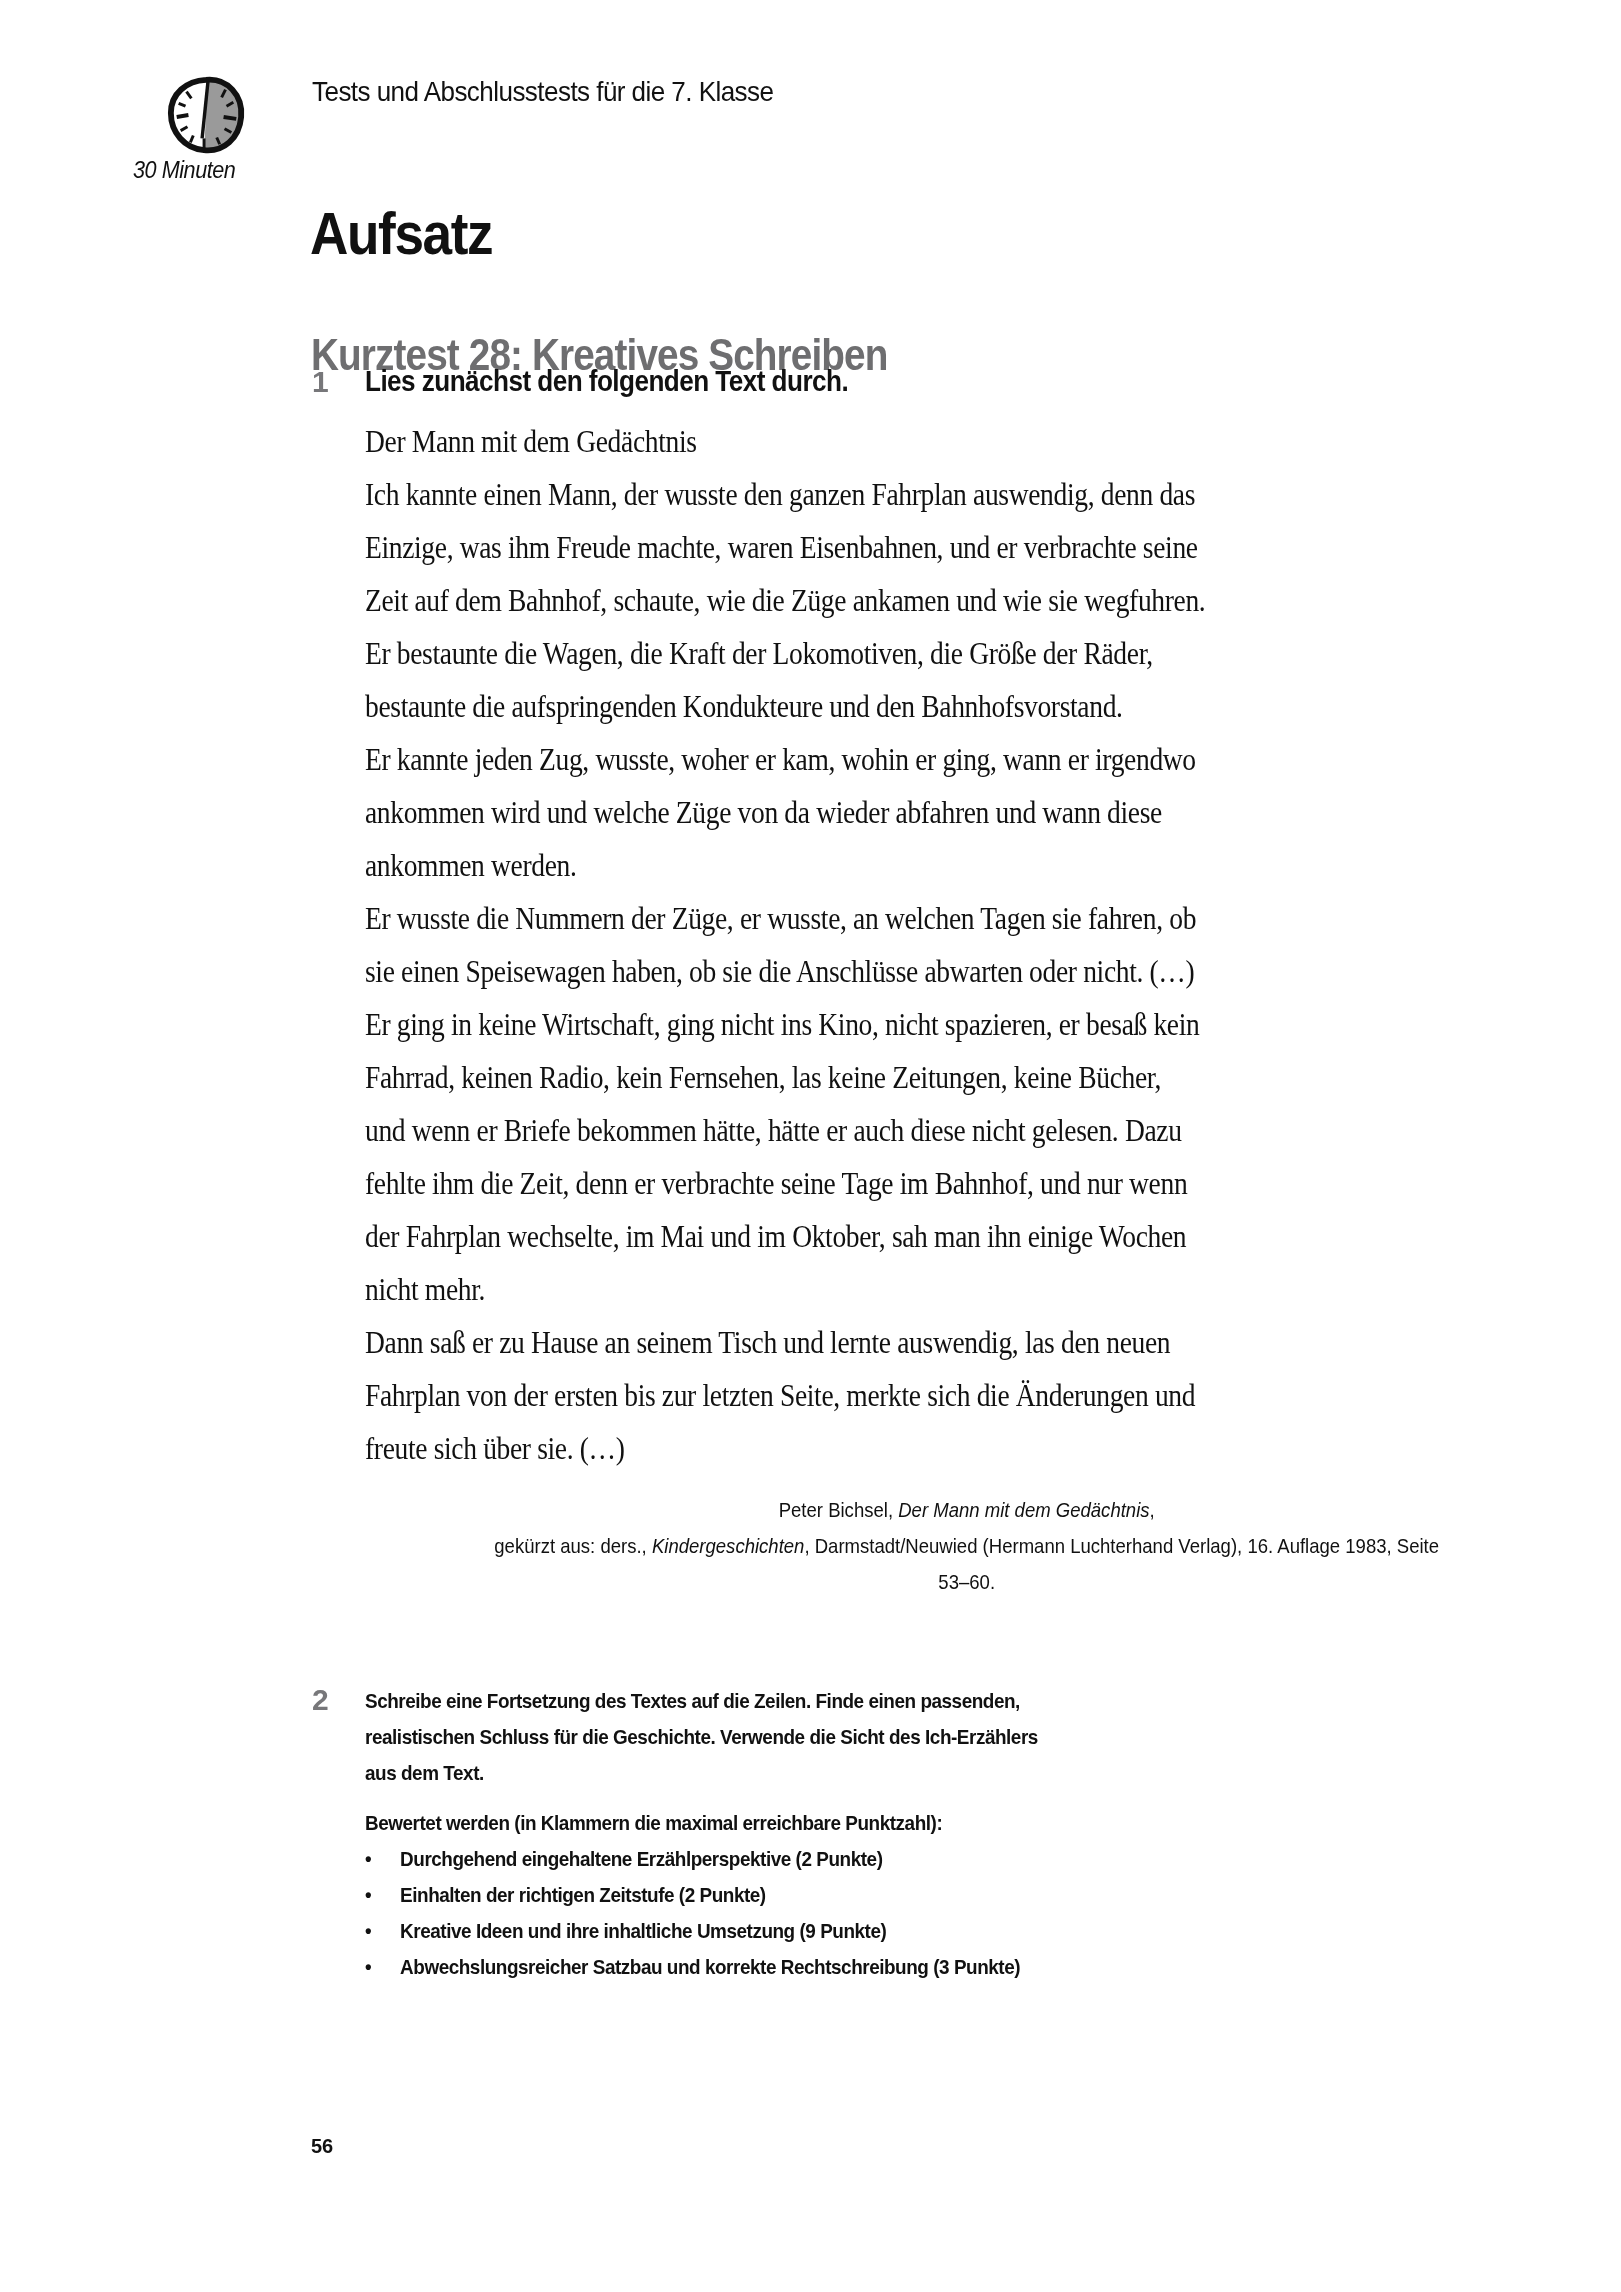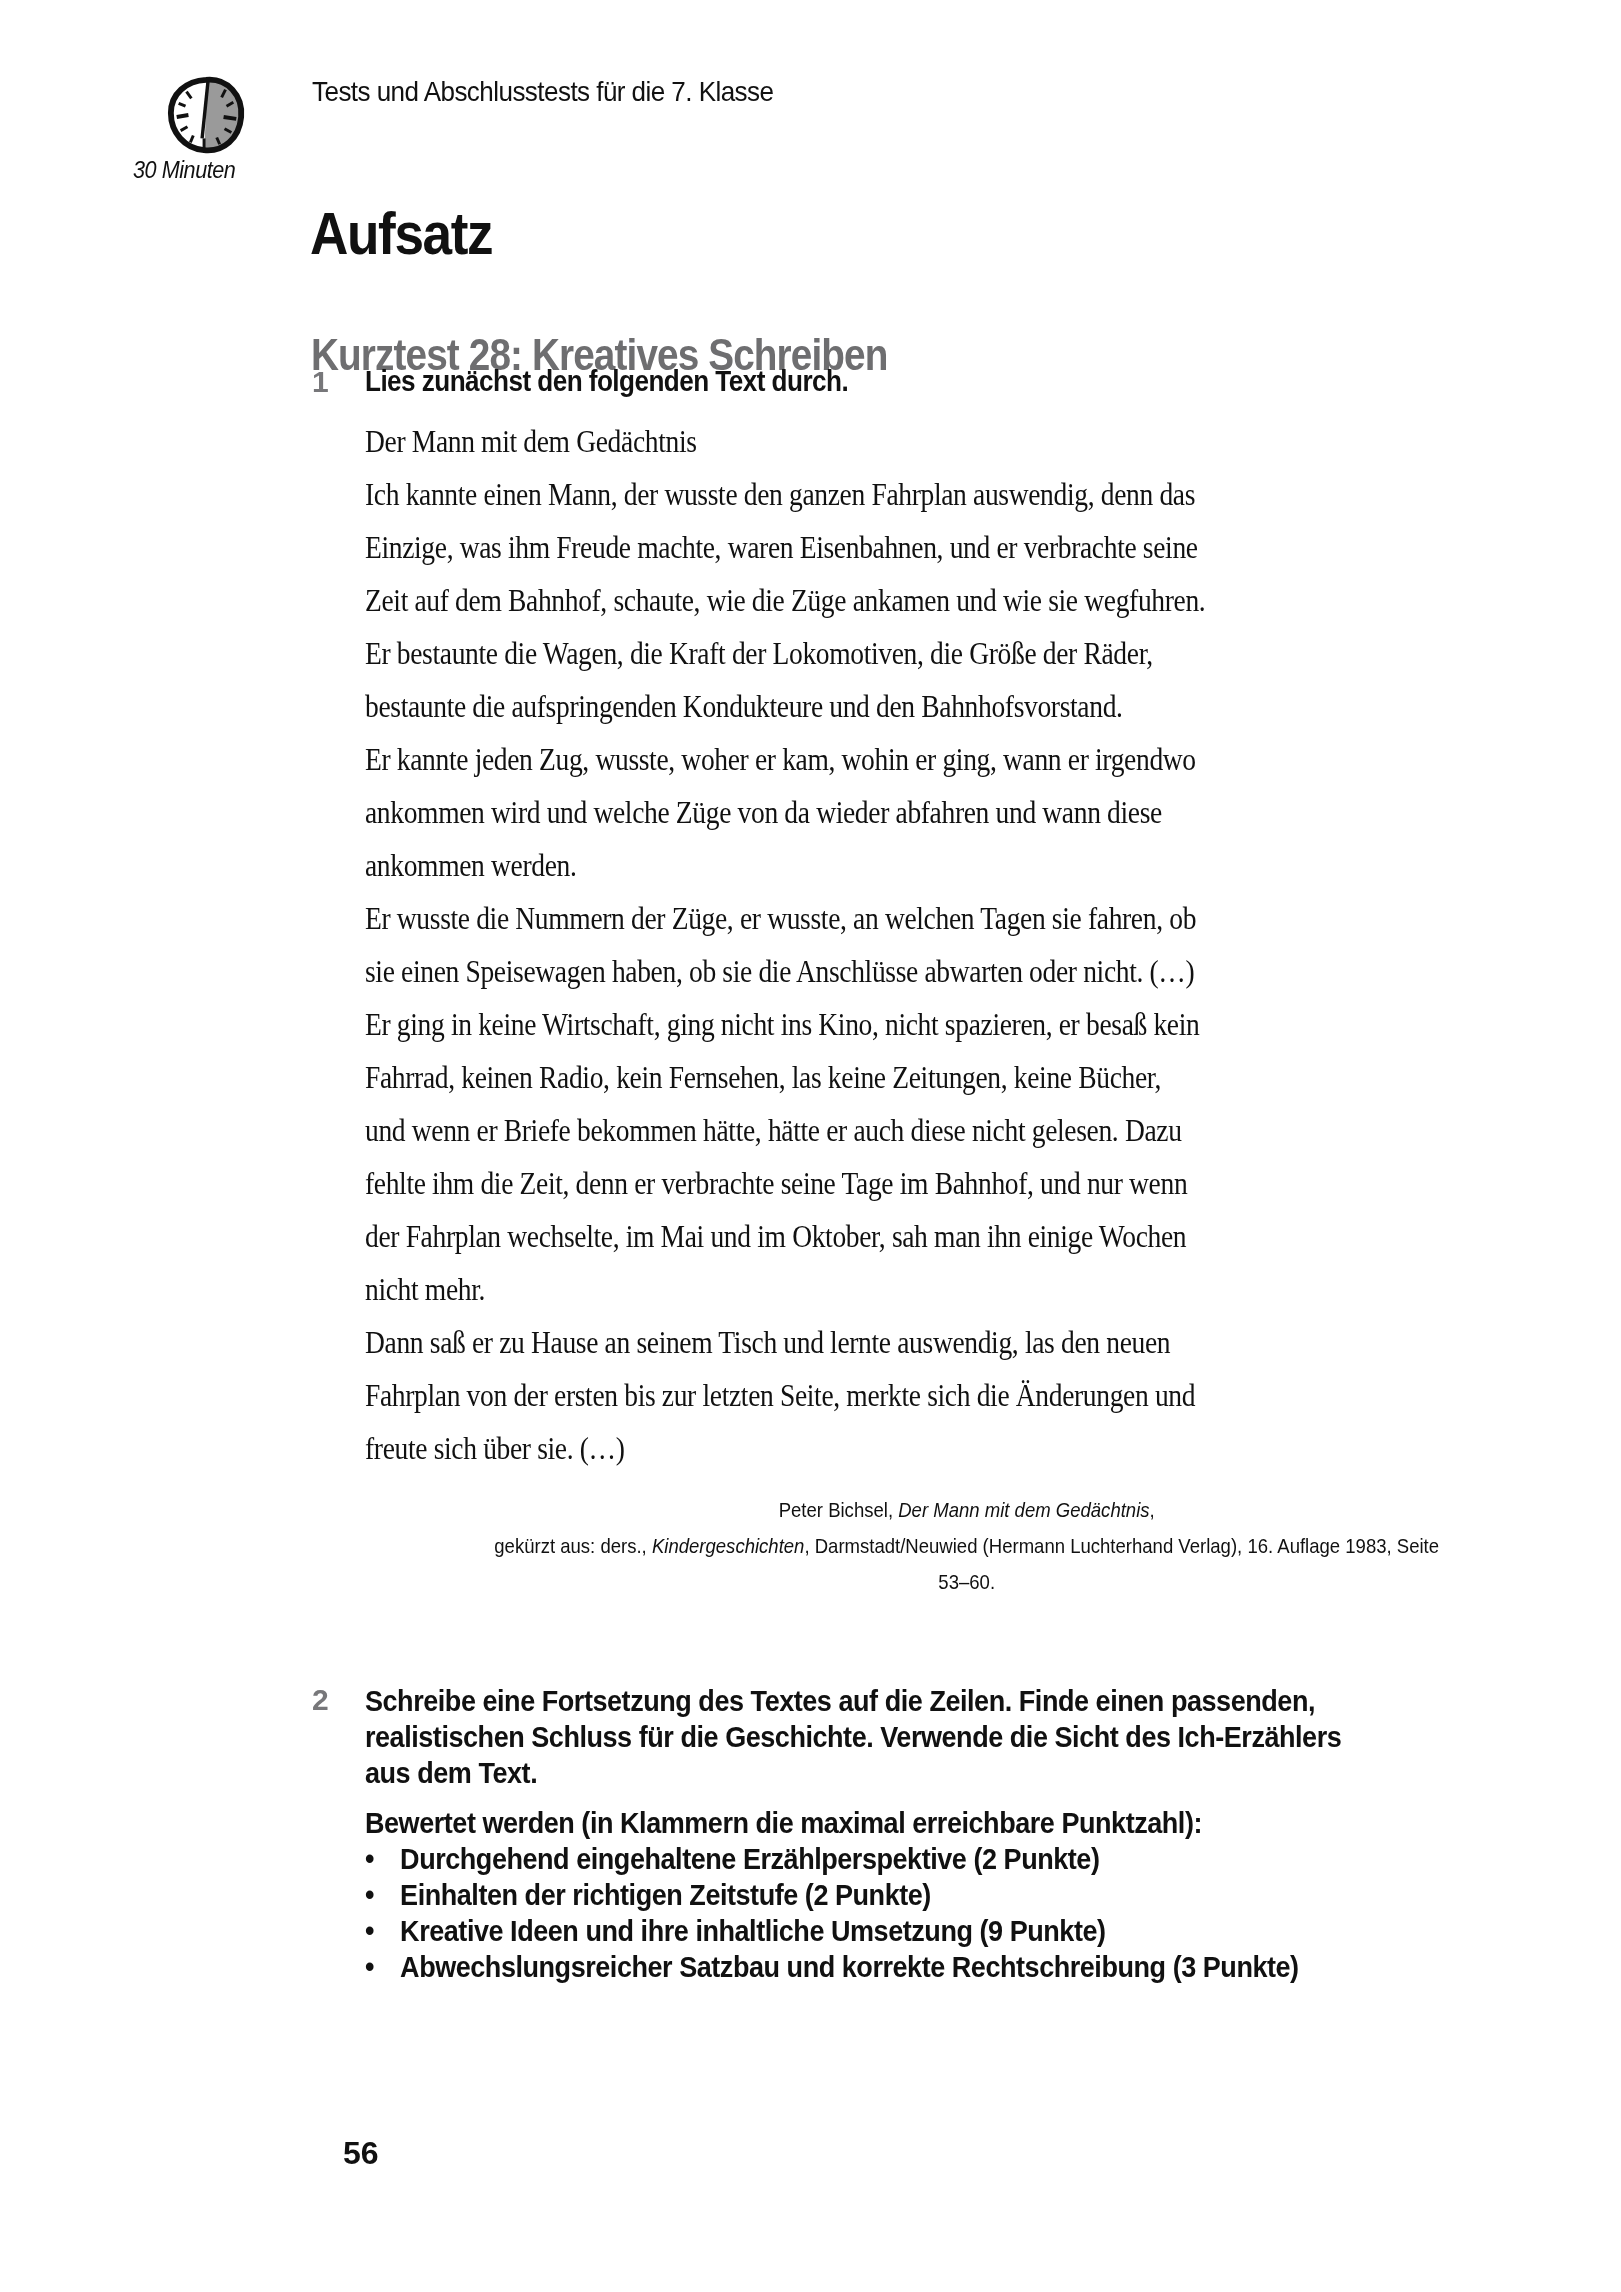--- a/index.html
+++ b/index.html
@@ -19,27 +19,27 @@
   #task1-num { left:312px; top:365px; }
   #task1-instr { left:365px; top:365px; font-size:29px; font-weight:bold; letter-spacing:-0.6px; transform:scaleX(0.9); transform-origin:left top; white-space:nowrap; }
 
   #story { left:365px; top:415px; width:1176px; }
   .story-line { height:53px; line-height:53px; font-size:32px; white-space:nowrap; letter-spacing:-0.4px; transform:scaleX(0.86); transform-origin:left center; }
 
   #citation { left:343px; top:1492px; width:1134px; text-align:center; font-size:20.6px; line-height:36px; }
   #citation .cline { white-space:nowrap; transform:scaleX(0.9); transform-origin:right center; }
 
   #task2-num { left:312px; top:1683px; }
-  #task2 { left:365px; top:1683px; width:1176px; font-size:30px; }
+  #task2 { left:365px; top:1683px; width:1176px; font-size:21px; }
   #task2 .tline { height:36px; line-height:36px; font-weight:bold; white-space:nowrap; letter-spacing:-0.5px; transform:scaleX(0.9); transform-origin:left center; }
   #task2 .gap { height:13.7px; }
   #task2 .bullet-row { display:flex; }
   #task2 .bullet { display:inline-block; width:39px; }
 
-  #page-number { left:311px; top:2135px; font-size:32px; font-weight:bold;margin-left:32px; }
+  #page-number { left:311px; top:2135px; font-size:20px; font-weight:bold; }
 </style>
 </head>
 <body>
 
 <div id="clock" class="abs">
   <svg width="86" height="82" viewBox="0 0 88 84">
     <path d="M44 6 C66 4 82 22 80 44 C78 66 62 80 42 78 C22 76 8 60 8 40 C8 20 24 7 44 6 Z" fill="#fff"></path>
     <path d="M44 6 C66 4 82 22 80 44 C78 66 62 80 42 78 L44 42 Z" fill="#9a9a9a"></path>
     <path d="M44 6 C66 4 82 22 80 44 C78 66 62 80 42 78 C22 76 8 60 8 40 C8 20 24 7 44 6 Z" fill="none" stroke="#111" stroke-width="6"></path>
     <line x1="46" y1="8" x2="40" y2="66" stroke="#111" stroke-width="3.5"></line>

